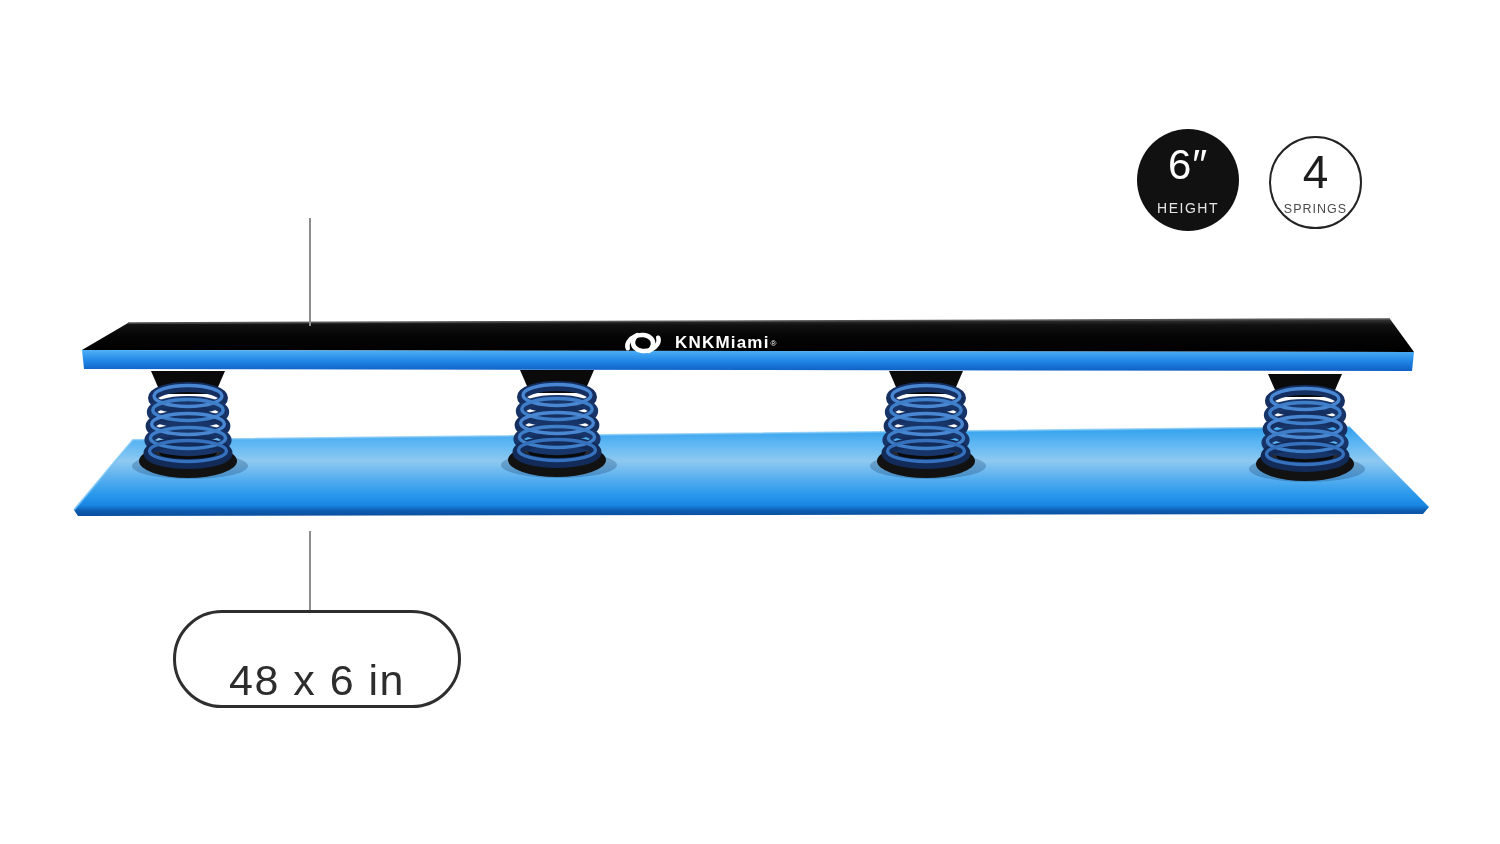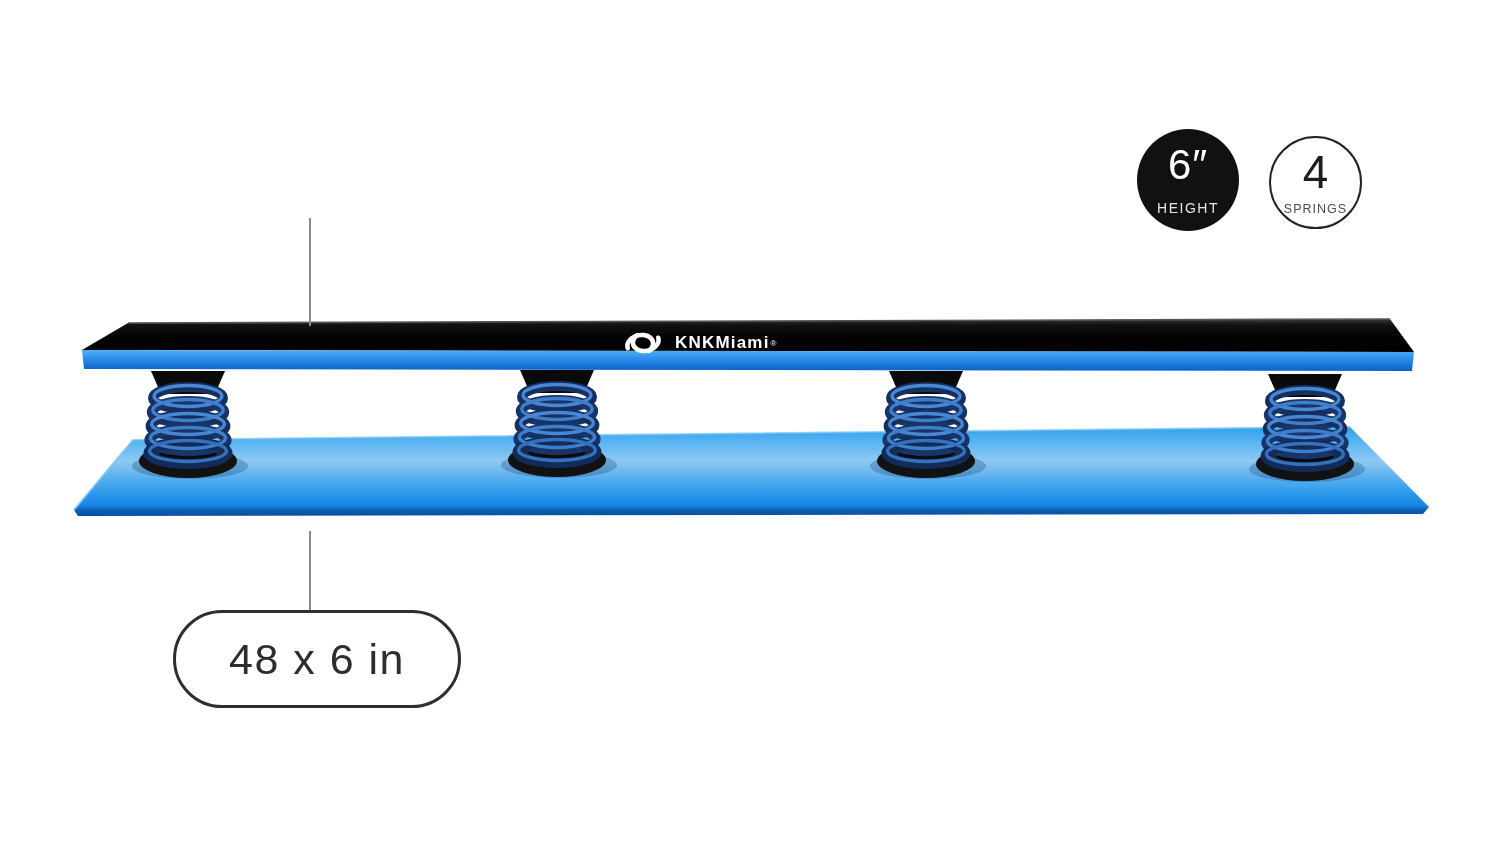--- a/index.html
+++ b/index.html
@@ -8,21 +8,21 @@
     font-family:"Liberation Sans", sans-serif;
   }
   
   .pill{
     position:absolute;box-sizing:border-box;
     border:3px solid #2e2e2e;border-radius:60px;background:#fff;
     display:flex;align-items:center;justify-content:center;
     color:#2d2d2d;font-size:43px;letter-spacing:1.5px;font-weight:400;
   }
   .pill-top{left:172px;top:120px;width:288px;height:98px;}
-  .pill-bottom{left:173px;top:610px;width:288px;height:98px;}
+  .pill-bottom{left:173px;top:610px;width:288px;height:98px;align-items:flex-end;}
   
   .leader{position:absolute;width:2px;background:#8d8d8d;}
   .leader-top{left:309px;top:218px;height:108px;}
   .leader-bottom{left:309px;top:531px;height:80px;}
   
   .badge{
     position:absolute;border-radius:50%;display:flex;flex-direction:column;
     align-items:center;justify-content:center;text-align:center;box-sizing:border-box;
   }
   .badge-height{left:1137px;top:129px;width:102px;height:102px;background:#111111;color:#fff;}

